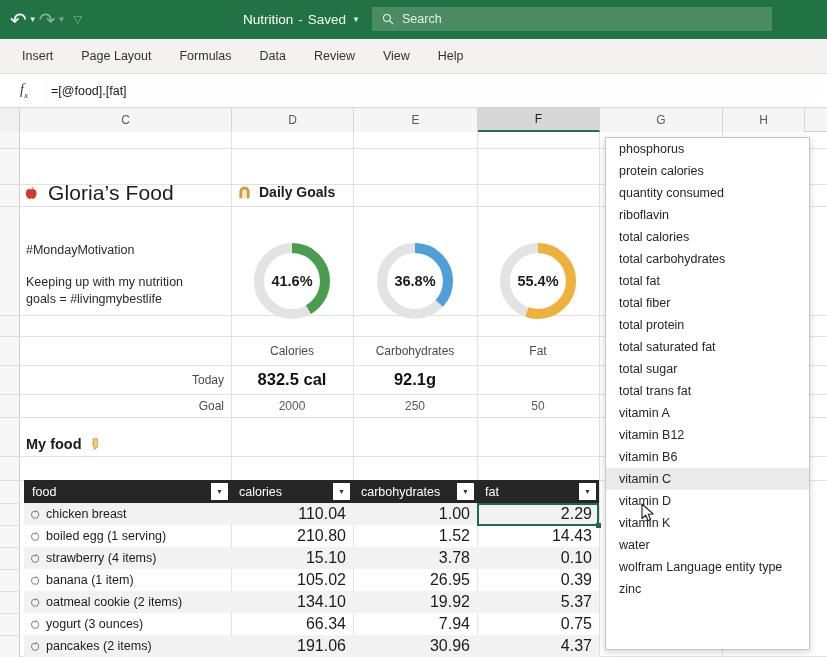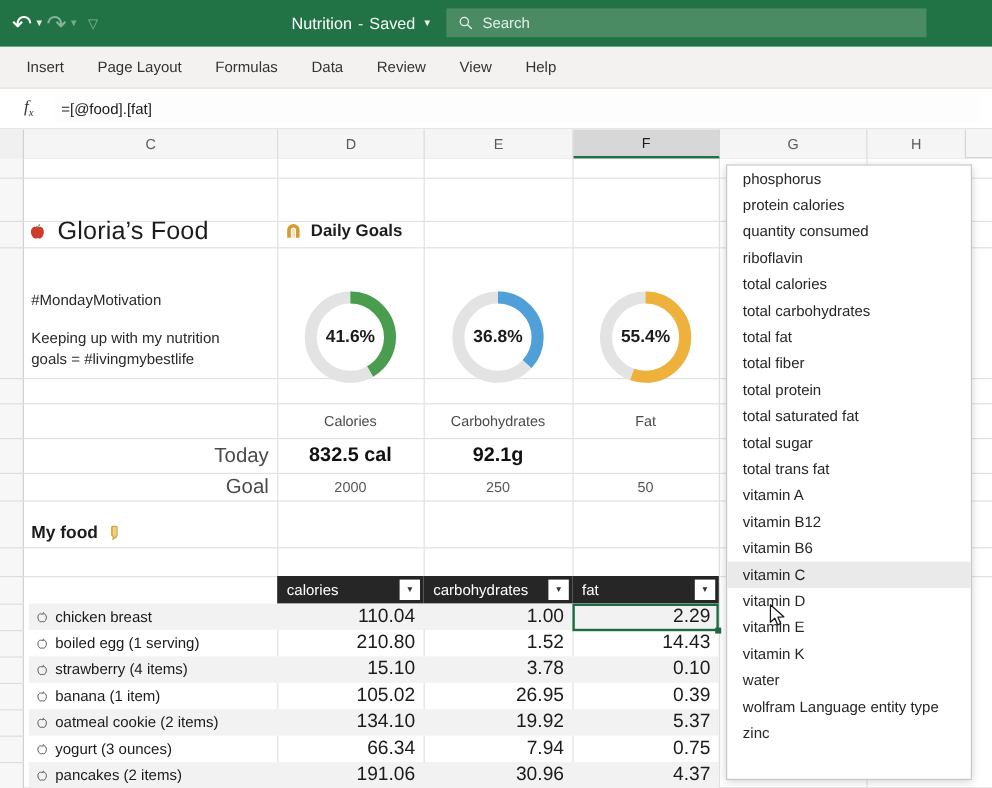--- a/index.html
+++ b/index.html
@@ -140,21 +140,21 @@
   .donut-wrap { position: absolute; width: 92px; height: 92px; }
   .donut-label {
     position: absolute; left: 0; top: 0; width: 92px; height: 92px;
     display: flex; align-items: center; justify-content: center;
     font-size: 14.5px; font-weight: 700; color: #1b1b1b;
   }
 
   .metric-title { font-size: 12px; color: #4a4a4a; }
   .metric-today { font-size: 16.5px; font-weight: 700; color: #111; }
   .metric-goal  { font-size: 12px; color: #595959; }
-  .rowlabel { font-size: 17px; color: #4a4a4a; }
+  .rowlabel { font-size: 12px; color: #4a4a4a; }
 
   .myfood {
     position: absolute; left: 6px; top: 300px; height: 24px;
     display: flex; align-items: center; gap: 7px;
   }
   .myfood-txt { font-size: 14.5px; font-weight: 700; color: #1b1b1b; }
 
   
   .tbl-header {
     position: absolute; background: #262626; height: 23px;
@@ -372,20 +372,26 @@
       <div class="cell center metric-goal" style="left:457px; top:262px; width:122px; height:23px;">50</div>
 
       <div class="myfood">
         <span class="myfood-txt">My food</span>
         <svg width="13" height="14" viewBox="0 0 14 15">
           <path d="M3 1.2h5.2c1 0 1.6.7 1.6 1.6v6.4c0 1.6-1.1 2.9-2.6 3.6-.8.4-1.6 1-2.1 1.7-.3-1.1-.1-2.3.2-3.3-.9-.5-1.5-1.4-1.5-2.5V2.8c0-.9.4-1.6 1.2-1.6z" fill="#d8a63e"></path>
           <path d="M4.2 2.3h3.9c.5 0 .8.3.8.8v5.8c0 1-.7 1.9-1.7 2.4-.5.3-.9.6-1.2 1 0-.7.1-1.4.3-2-.6-.4-1-1-1-1.8V3c0-.4.3-.7.9-.7z" fill="#f0cc85"></path>
         </svg>
       </div>
 
+      <div class="tbl-header" style="left:4px; top:348px; width:207px;">
+        <span class="lbl">food</span>
+        <div class="filter-btn">
+          <span class="fcar">▼</span>
+        </div>
+      </div>
       <div class="tbl-header" style="left:211px; top:348px; width:122px;">
         <span class="lbl">calories</span>
         <div class="filter-btn">
           <span class="fcar">▼</span>
         </div>
       </div>
       <div class="tbl-header" style="left:333px; top:348px; width:124px;">
         <span class="lbl">carbohydrates</span>
         <div class="filter-btn">
           <span class="fcar">▼</span>
@@ -496,21 +502,20 @@
         <div class="dd-item">total fiber</div>
         <div class="dd-item">total protein</div>
         <div class="dd-item">total saturated fat</div>
         <div class="dd-item">total sugar</div>
         <div class="dd-item">total trans fat</div>
         <div class="dd-item">vitamin A</div>
         <div class="dd-item">vitamin B12</div>
         <div class="dd-item">vitamin B6</div>
         <div class="dd-item sel">vitamin C</div>
         <div class="dd-item">vitamin D</div>
-        <div class="dd-item">vitamin E</div>
         <div class="dd-item">vitamin K</div>
         <div class="dd-item">water</div>
         <div class="dd-item">wolfram Language entity type</div>
         <div class="dd-item">zinc</div>
       </div>
   </div>
   <svg class="cursor-arrow" viewBox="0 0 14 19">
     <path d="M1 1 L1 15.5 L4.7 12.2 L7 17.7 L9.6 16.6 L7.3 11.3 L12.2 11 Z" fill="#ffffff" stroke="#1a1a1a" stroke-width="1.1" stroke-linejoin="round"></path>
   </svg>
 

